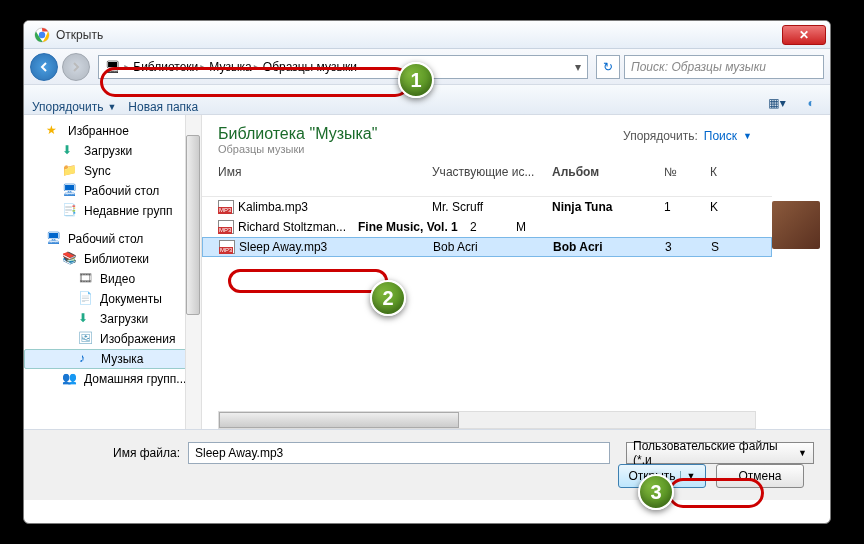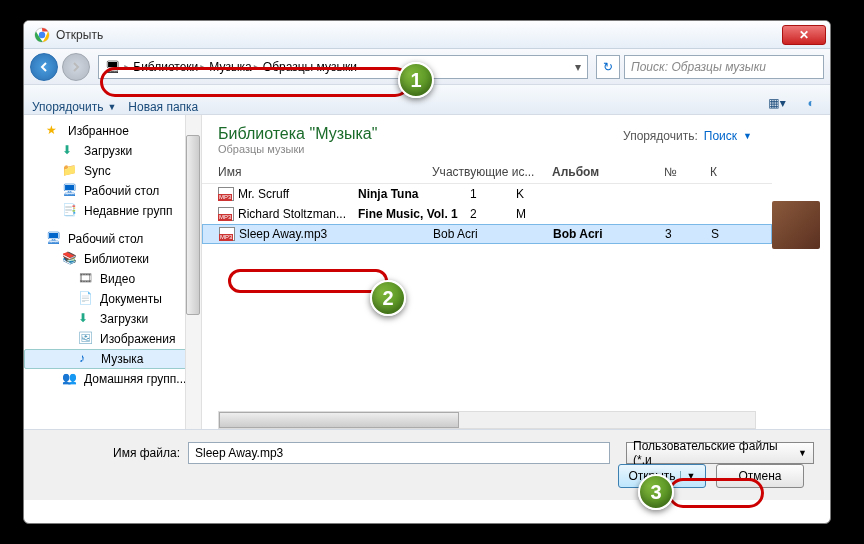--- a/index.html
+++ b/index.html
@@ -29,21 +29,21 @@
 .tree-item.lvl2 { padding-left: 54px; }
 .tree-item.sel { background: #ddeeff; border: 1px solid #9cc; border-radius: 2px; padding-top:1px; padding-bottom:1px; }
 .tree-item .ic { width: 16px; height: 16px; flex-shrink: 0; }
 .tree-sep { height: 8px; }
 .main { flex: 1; display: flex; flex-direction: column; background: #fff; position: relative; }
 .lib-header { padding: 10px 16px 6px; }
 .lib-title { font-size: 16px; color: #1a6b2a; }
 .lib-sub { color: #888; font-size: 11px; }
 .arrange { position: absolute; right: 20px; top: 14px; display:flex; gap:6px; font-size:11px; color:#555; align-items:center;}
 .arrange .link { color: #0066cc; }
-.cols { display: flex; border-bottom: 1px solid #e8e8e8; padding: 4px 0 4px 16px; color: #444; }
+.cols { display: flex; border-bottom: 1px solid #e8e8e8; padding: 4px 0 17px 16px; color: #444; }
 .cols div { overflow: hidden; white-space: nowrap; text-overflow: ellipsis; }
 .c-name { width: 214px; }
 .c-artist { width: 120px; }
 .c-album { width: 112px; font-weight: bold; }
 .c-no { width: 46px; }
 .files { }
 .row { display: flex; padding: 2px 0 2px 16px; height: 20px; align-items: center; }
 .row.sel { background: #cfe8ff; border: 1px solid #7ab8e8; padding-top:1px; padding-bottom:1px; }
 .row .fic { width: 16px; height: 14px; margin-right: 4px; background: #fff; border: 1px solid #888; position: relative; flex-shrink: 0; }
 .row .fic::before { content: "MP3"; position: absolute; bottom: -1px; left: -1px; font-size: 6px; background: #c33; color: #fff; padding: 0 1px; line-height: 7px; }
@@ -200,20 +200,21 @@
       <div class="cols">
         <div class="c-name">Имя</div>
         <div class="c-artist">Участвующие ис...</div>
         <div class="c-album">Альбом</div>
         <div class="c-no">№</div>
         <div>К</div>
       </div>
       <div class="files">
         <div class="row">
           <span class="fic"></span>
+          <div class="c-name" style="width:194px">Kalimba.mp3</div>
           <div class="c-artist">Mr. Scruff</div>
           <div class="c-album">Ninja Tuna</div>
           <div class="c-no">1</div>
           <div>K</div>
         </div>
         <div class="row">
           <span class="fic"></span>
           <div class="c-artist">Richard Stoltzman...</div>
           <div class="c-album">Fine Music, Vol. 1</div>
           <div class="c-no">2</div>

